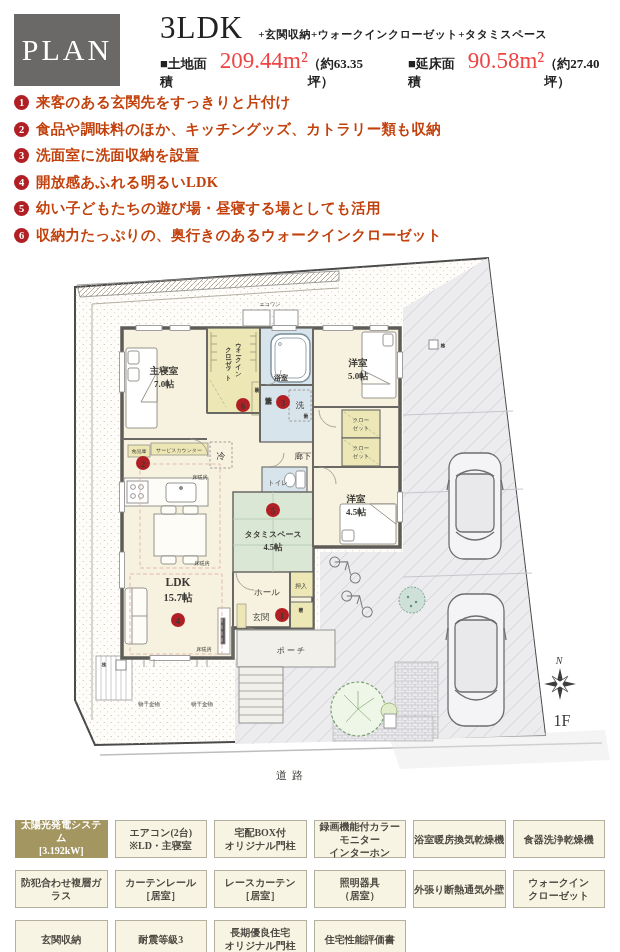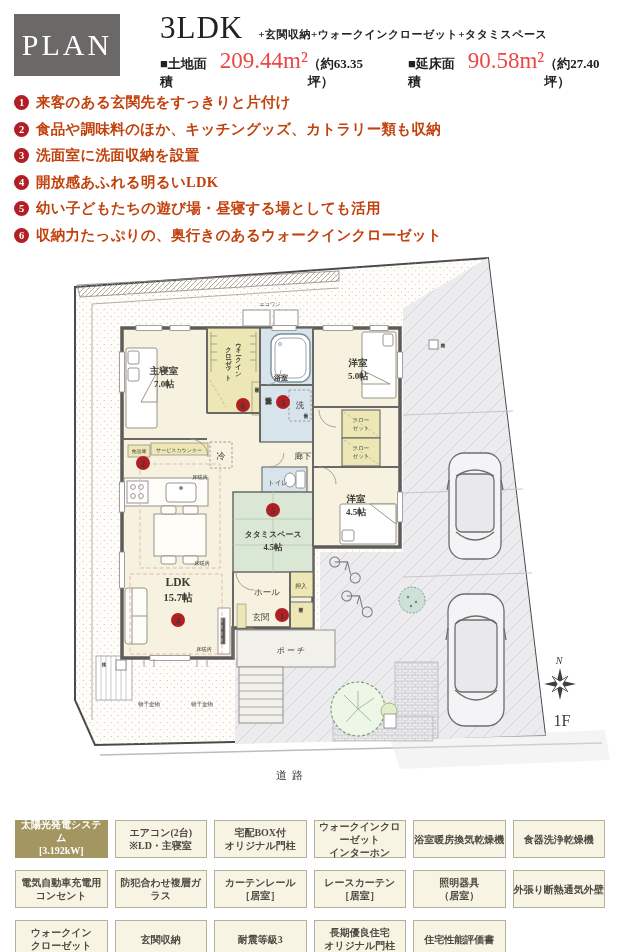--- a/index.html
+++ b/index.html
@@ -1,19 +1,19 @@
 <!DOCTYPE html>
 <html><head>
 <meta charset="utf-8">
 <style>
   html,body{margin:0;padding:0;background:#fff;}
   #page{position:relative;width:620px;height:952px;background:#fff;overflow:hidden;
         font-family:"Liberation Serif","DejaVu Serif",serif;color:#1c1c1c;}
   
-  #plan-box{position:absolute;left:14px;top:14px;width:106px;height:62px;background:#6b6868;
+  #plan-box{position:absolute;left:14px;top:14px;width:106px;height:72px;background:#6b6868;
             color:#fff;display:flex;align-items:center;justify-content:center;
             font-size:30px;letter-spacing:3px;}
   #hdr{position:absolute;left:160px;top:10px;width:460px;}
   .hrow1{display:flex;align-items:baseline;}
   .htype{font-size:31px;color:#222;letter-spacing:1px;}
   .hsuffix{font-size:11px;font-weight:bold;color:#222;margin-left:15px;letter-spacing:.5px;}
   .hrow2{display:flex;align-items:baseline;margin-top:2px;}
   .harea-label{font-size:13px;font-weight:bold;color:#222;}
   .harea-value{font-size:23px;color:#ef4444;margin-left:4px;}
   .harea-tsubo{font-size:13px;font-weight:bold;color:#222;}
@@ -379,34 +379,30 @@
       </div>
     <div class="fbox">
       <div>エアコン(2台)</div>
         <div>※LD・主寝室</div>
       </div>
     <div class="fbox">
       <div>宅配BOX付</div>
         <div>オリジナル門柱</div>
       </div>
     <div class="fbox">
-      <div>ウォークインクローゼット</div>
+      <div>録画機能付カラーモニター</div>
         <div>インターホン</div>
       </div>
     <div class="fbox">
       <div>浴室暖房換気乾燥機</div>
         <div></div>
       </div>
     <div class="fbox">
       <div>食器洗浄乾燥機</div>
         <div></div>
-      </div>
-    <div class="fbox">
-      <div>電気自動車充電用</div>
-        <div>コンセント</div>
       </div>
     <div class="fbox">
       <div>防犯合わせ複層ガラス</div>
         <div></div>
       </div>
     <div class="fbox">
       <div>カーテンレール</div>
         <div>［居室］</div>
       </div>
     <div class="fbox">

